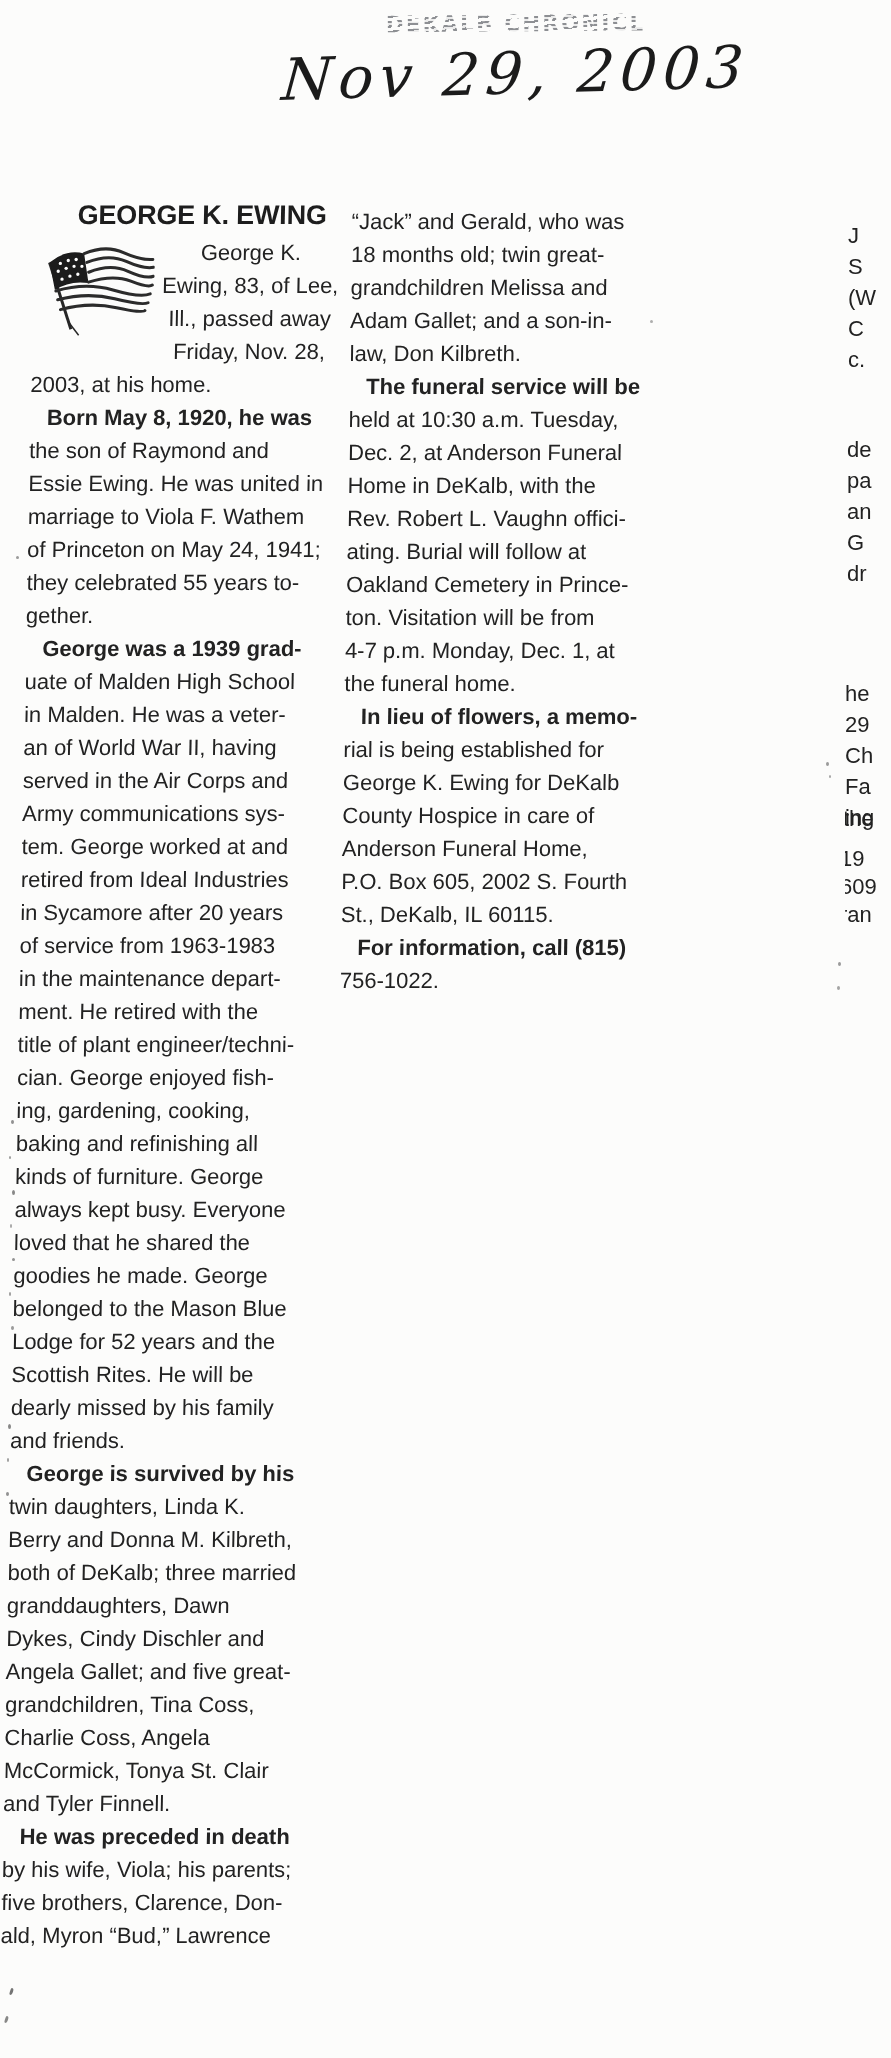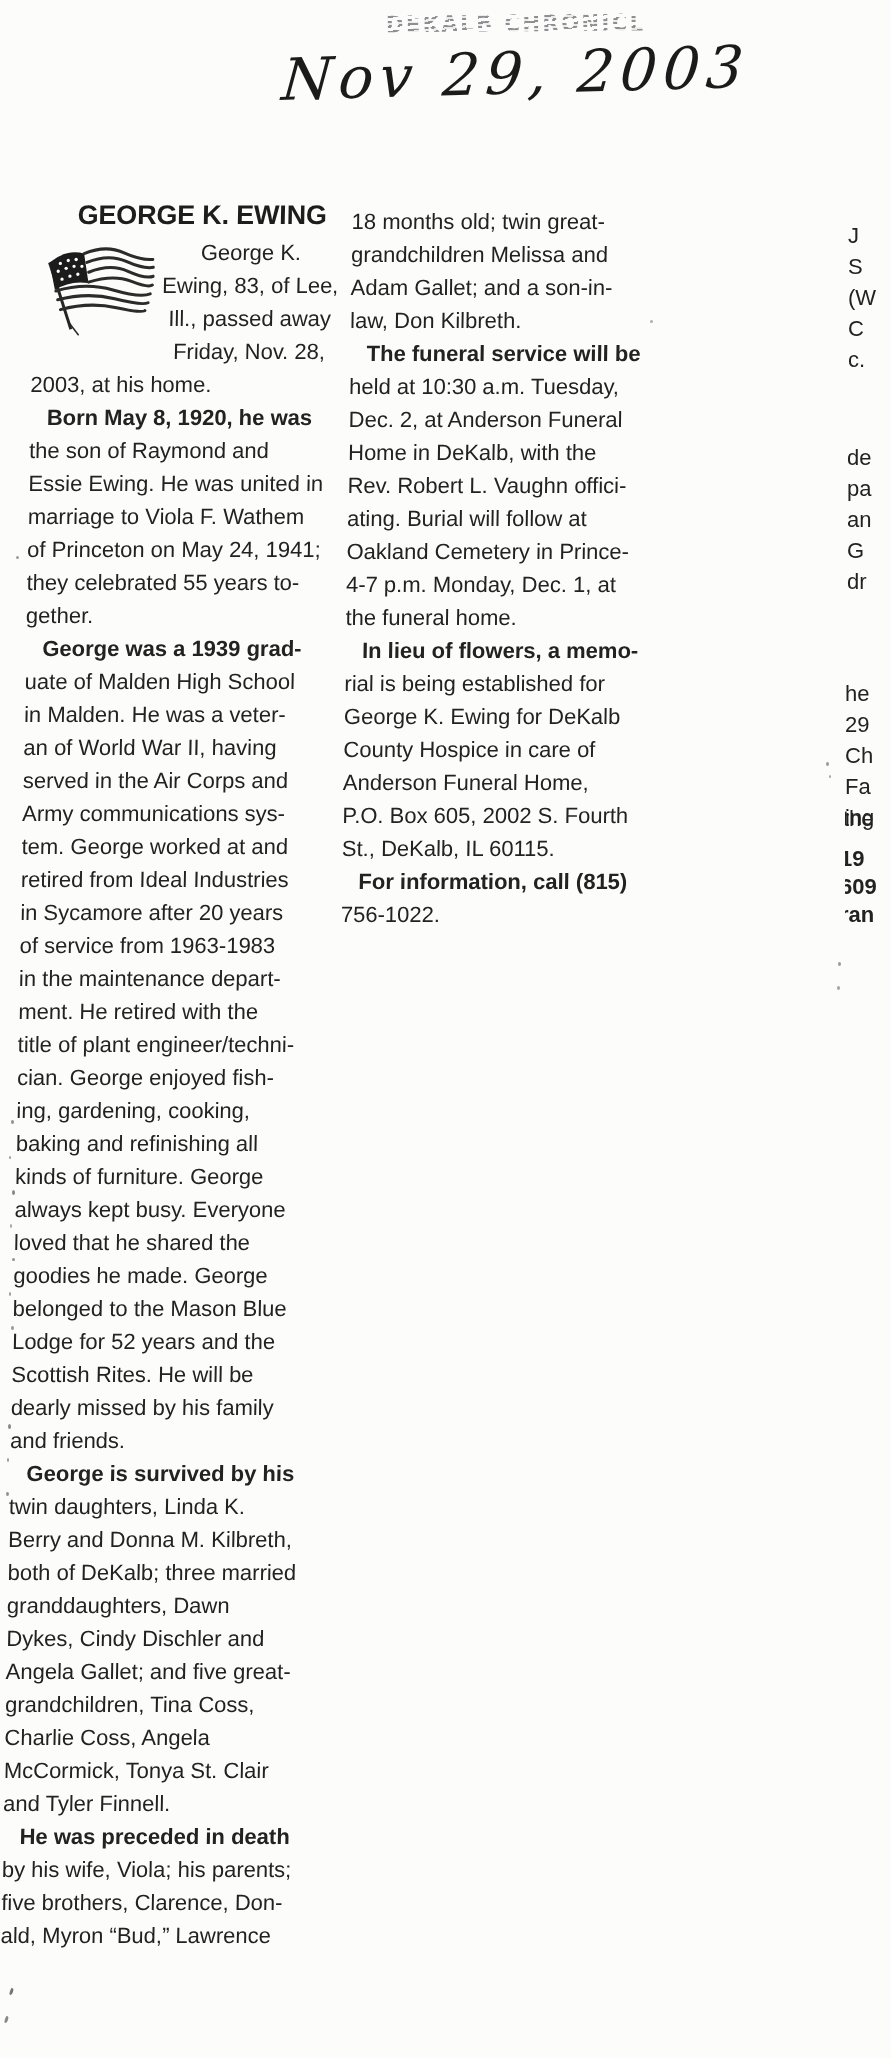--- a/index.html
+++ b/index.html
@@ -143,33 +143,35 @@
   <div class="para indent-first">
       <div class="line">He was preceded in death</div>
       <div class="line">by his wife, Viola; his parents;</div>
       <div class="line">five brothers, Clarence, Don-</div>
       <div class="line">ald, Myron “Bud,” Lawrence</div>
     </div>
 </div>
 
 <div class="col col2">
   <div class="para">
+      <div class="line">“Jack” and Gerald, who was</div>
       <div class="line">18 months old; twin great-</div>
       <div class="line">grandchildren Melissa and</div>
       <div class="line">Adam Gallet; and a son-in-</div>
       <div class="line">law, Don Kilbreth.</div>
     </div>
   <div class="para indent-first">
       <div class="line">The funeral service will be</div>
       <div class="line">held at 10:30 a.m. Tuesday,</div>
       <div class="line">Dec. 2, at Anderson Funeral</div>
       <div class="line">Home in DeKalb, with the</div>
       <div class="line">Rev. Robert L. Vaughn offici-</div>
       <div class="line">ating. Burial will follow at</div>
       <div class="line">Oakland Cemetery in Prince-</div>
+      <div class="line">ton. Visitation will be from</div>
       <div class="line">4-7 p.m. Monday, Dec. 1, at</div>
       <div class="line">the funeral home.</div>
     </div>
   <div class="para indent-first">
       <div class="line">In lieu of flowers, a memo-</div>
       <div class="line">rial is being established for</div>
       <div class="line">George K. Ewing for DeKalb</div>
       <div class="line">County Hospice in care of</div>
       <div class="line">Anderson Funeral Home,</div>
       <div class="line">P.O. Box 605, 2002 S. Fourth</div>
@@ -182,38 +184,38 @@
 </div>
 
 <div class="col col3">
   <div class="frag-group" style="top:8px;left:3px;">
       <div class="line">J</div>
       <div class="line">S</div>
       <div class="line">(W</div>
       <div class="line">C</div>
       <div class="line">c.</div>
     </div>
-  <div class="frag-group" style="top:230px;left:2px;">
+  <div class="frag-group" style="top:222px;left:2px;">
       <div class="line">de</div>
       <div class="line">pa</div>
       <div class="line">an</div>
       <div class="line">G</div>
       <div class="line">dr</div>
     </div>
   <div class="frag-group" style="top:420px;left:0;margin-top:46px;">
       <div class="line">he</div>
       <div class="line">29</div>
       <div class="line">Ch</div>
       <div class="line">Fa</div>
       <div class="line">ing</div>
     </div>
   <div class="frag-group" style="top:583px;left:-2px;margin-top:8px;">
       <div class="line">the</div>
     </div>
-  <div class="frag-group" style="top:633px;left:-5px;line-height:28px;font-weight:bold;">
+  <div class="frag-group" style="top:633px;left:-5px;line-height:28px;">
       <div class="line">19</div>
       <div class="line">609</div>
       <div class="line">ran</div>
     </div>
 </div>
 
 <div>
   <div class="speck" style="left:16px;top:556px;width:3px;height:3px;opacity:.5;"></div>
   <div class="speck" style="left:11px;top:1120px;width:3px;height:4px;opacity:.55;"></div>
   <div class="speck" style="left:9px;top:1156px;width:2px;height:3px;opacity:.5;"></div>

